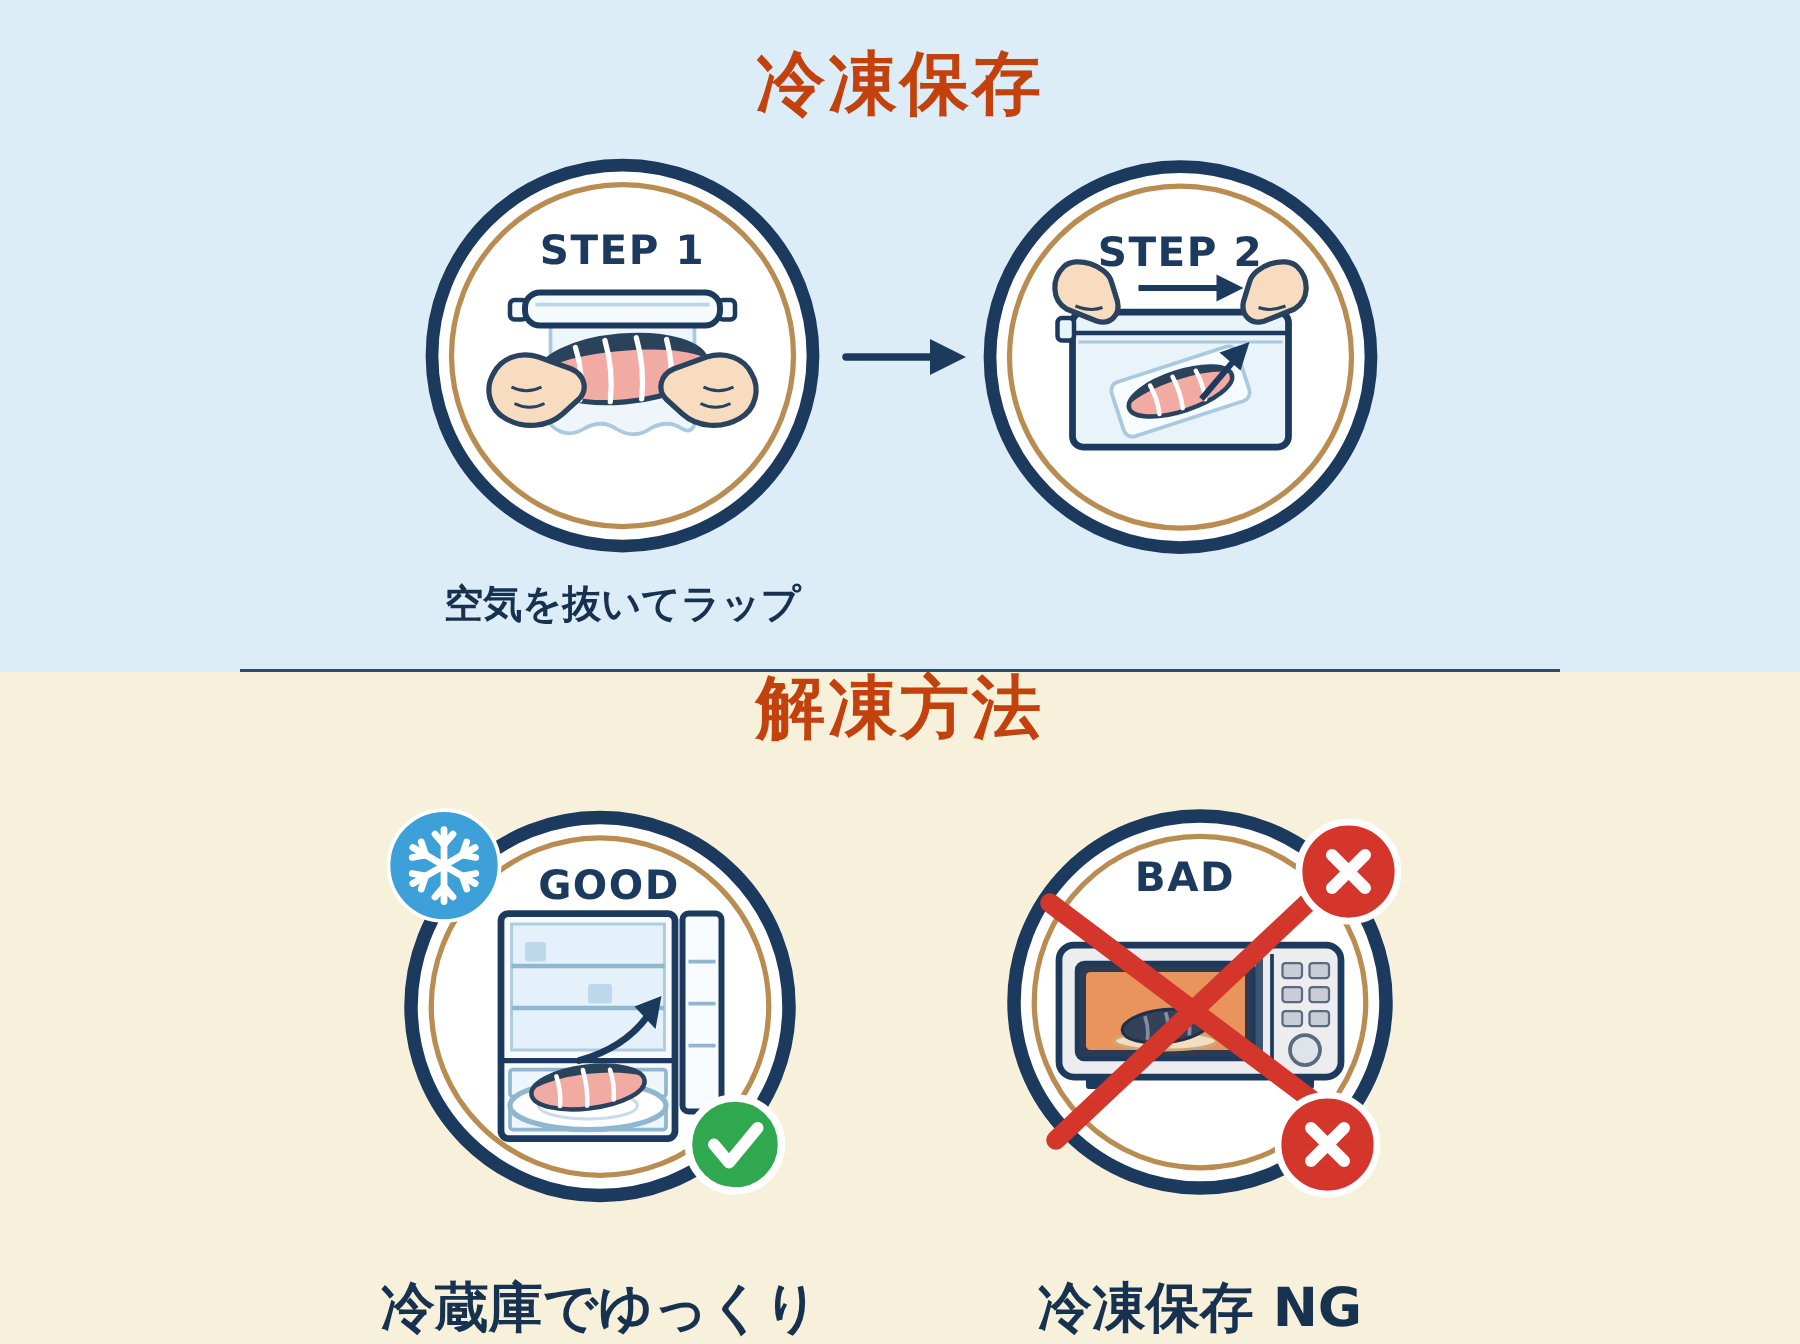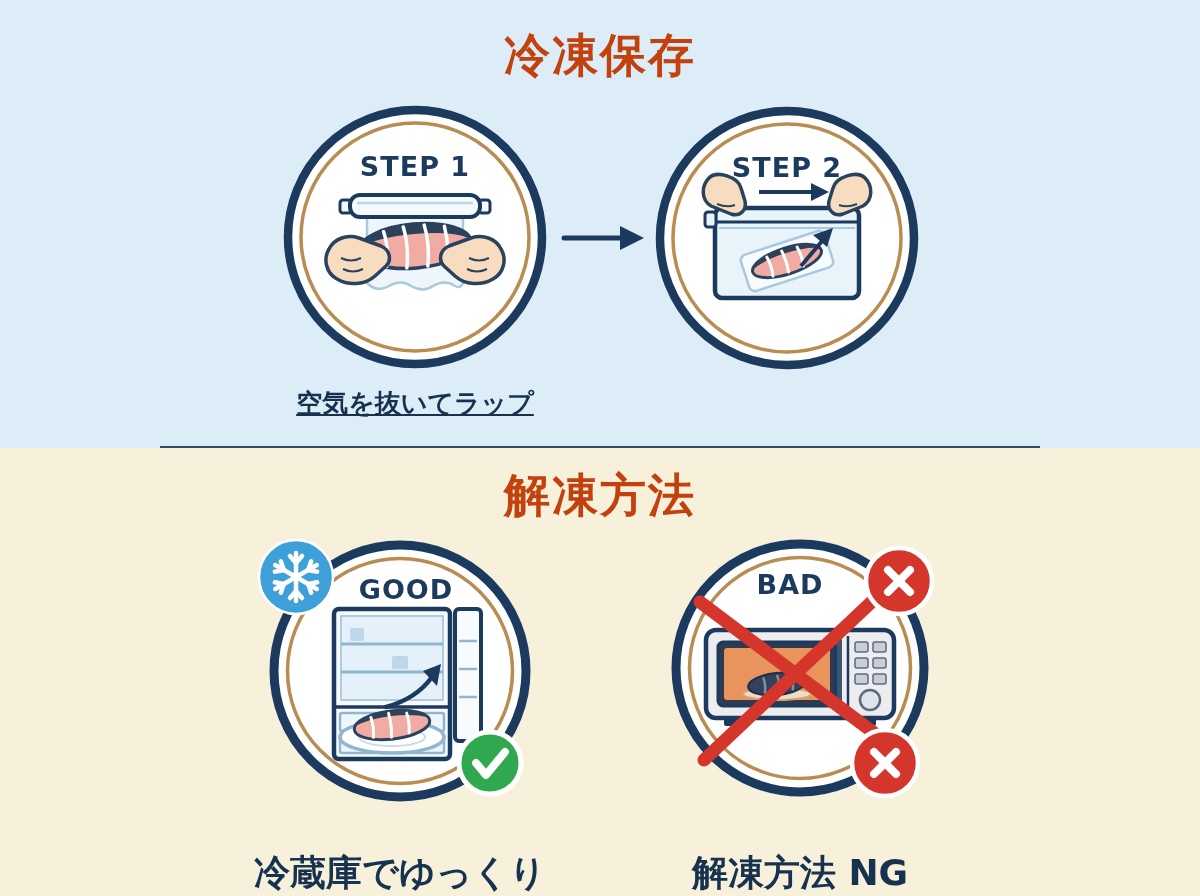--- a/index.html
+++ b/index.html
@@ -3,23 +3,23 @@
 <meta charset="utf-8">
 <style>
   html,body{margin:0;padding:0;background:#ffffff;}
   body{font-family:"DejaVu Sans","Liberation Sans",sans-serif;}
   .canvas{position:relative;width:1200px;height:896px;overflow:hidden;}
   .panel-top{position:absolute;left:0;top:0;width:1200px;height:448px;background:#dcedf8;}
   .panel-bottom{position:absolute;left:0;top:448px;width:1200px;height:448px;background:#f7f1dc;}
   .divider{position:absolute;left:160px;top:446px;width:880px;height:2px;background:#2e4d6b;}
   .section-title{position:absolute;left:0;width:1200px;text-align:center;font-weight:800;font-size:46px;color:#c2410c;letter-spacing:2px;line-height:1.1;}
   .title-freeze{top:30px;}
-  .title-thaw{top:470px;}
+  .title-thaw{top:446px;}
   .caption{position:absolute;text-align:center;font-weight:700;color:#17324f;line-height:1.15;}
-  .caption-top{font-size:26px;top:389px;text-decoration:underline;}
+  .caption-top{font-size:26px;top:389px;}
   .caption-bottom{font-size:36px;top:808px;margin-top:44px;}
   #cap-step1{left:275px;width:280px;}
   #cap-step2{left:642px;width:296px;}
   #cap-good{left:230px;width:340px;}
   #cap-bad{left:630px;width:340px;}
   svg{position:absolute;display:block;}
   #svg-step1{left:283px;top:105px;}
   #svg-arrow{left:556px;top:216px;}
   #svg-step2{left:655px;top:106px;}
   #svg-good{left:240px;top:511px;}
@@ -217,14 +217,14 @@
     <g>
       <circle cx="245" cy="255" r="33" fill="#d5362b" stroke="#ffffff" stroke-width="4.5"></circle>
       <g>
         <line x1="234" y1="244" x2="256" y2="266" stroke="#ffffff" stroke-width="8" stroke-linecap="round"></line>
         <line x1="256" y1="244" x2="234" y2="266" stroke="#ffffff" stroke-width="8" stroke-linecap="round"></line>
       </g>
     </g>
   </svg>
 
   <div id="cap-good" class="caption caption-bottom">冷蔵庫でゆっくり</div>
-  <div id="cap-bad" class="caption caption-bottom">解凍方法 NG</div>
+  <div id="cap-bad" class="caption caption-bottom">冷凍保存 NG</div>
 </div>
 
 </body></html>

